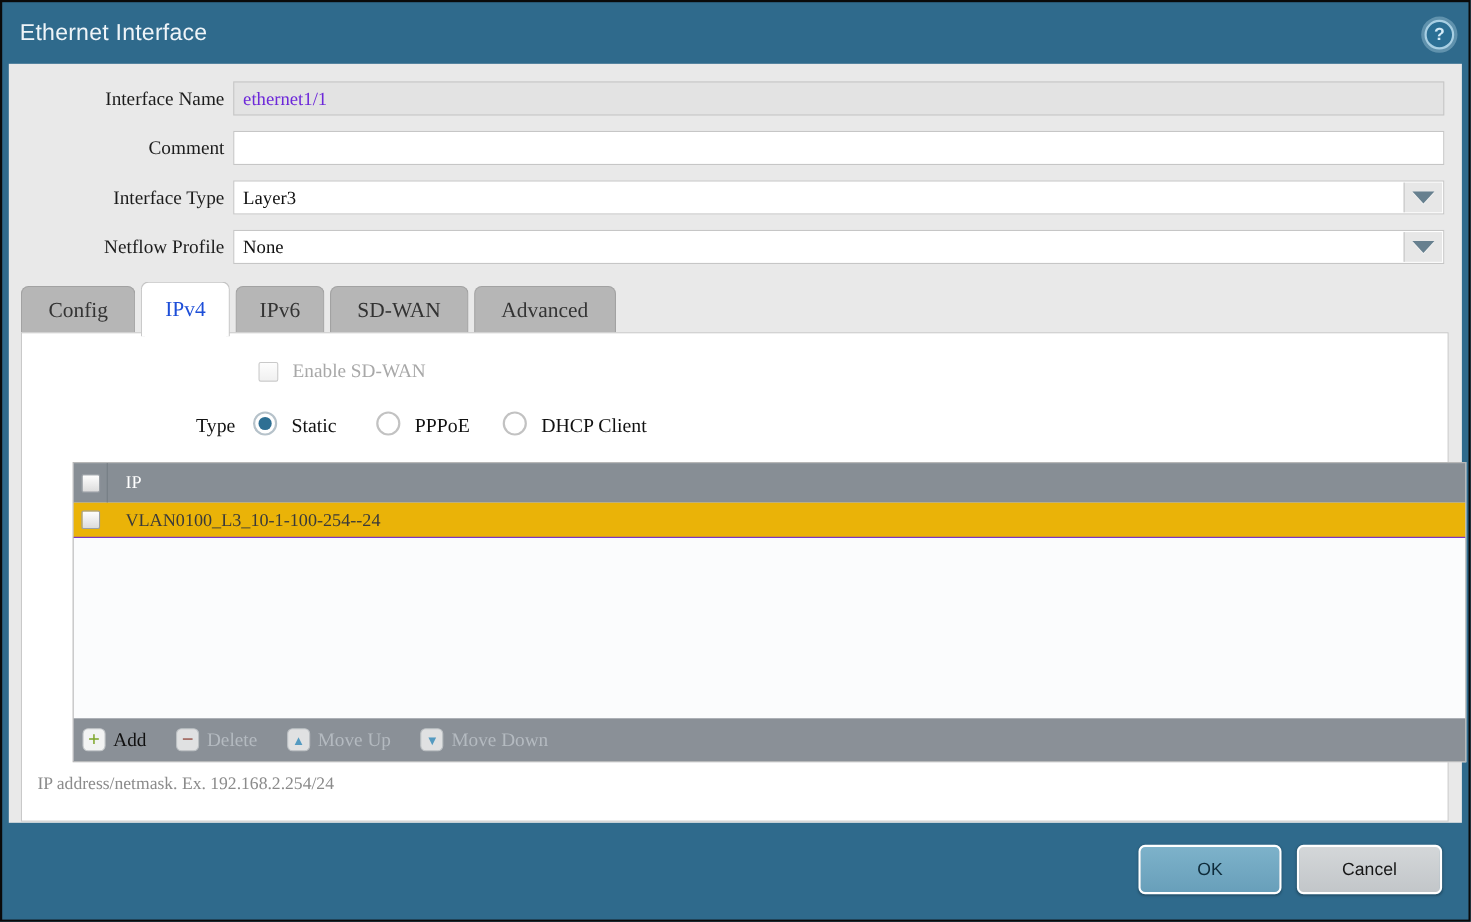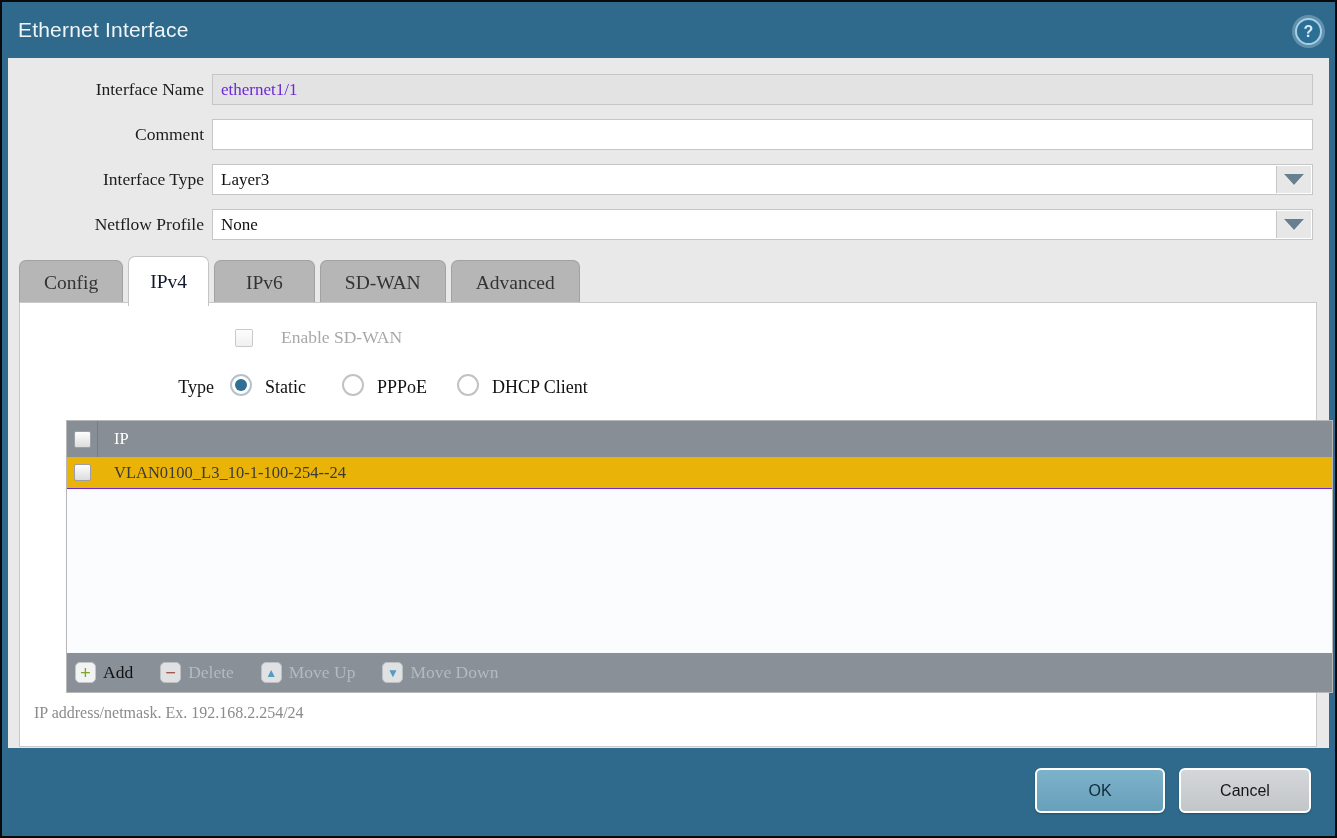--- a/index.html
+++ b/index.html
@@ -34,27 +34,27 @@
   .tri { width:0; height:0; border-left:10px solid transparent;
     border-right:10px solid transparent; border-top:11px solid #67808f;
     filter:drop-shadow(0 1px 0 rgba(255,255,255,.6)); }
   
   .tabs { position:absolute; left:11px; top:196px; height:50px;
     display:flex; align-items:flex-end; gap:5px; }
   .tab { height:44px; background:#b6b6b6; border:1px solid #a2a2a2; border-bottom:none;
     border-radius:7px 7px 0 0; display:flex; align-items:center; justify-content:center;
     font-size:19.5px; color:#333; padding:0 24px; cursor:pointer; }
   .tab.active { background:#fff; height:50px; border-color:#c4c4c4;
-    z-index:3; margin-bottom:-2px; padding-bottom:2px; color:#0f172a; }
+    z-index:3; margin-bottom:-2px; padding-bottom:2px; color:#1d4ed8; }
   
   .panel { position:absolute; left:11px; right:12px; top:244px; height:445px;
     background:#fff; border:1px solid #c9c9c9; z-index:2; }
   .cbx { width:18px; height:18px; border:1px solid #c9c9c9; border-radius:2px;
     background:linear-gradient(#fdfdfd,#f0f0f0); }
-  .sdwan-row { position:absolute; left:215px; top:24px; display:flex; align-items:center; gap:28px;justify-content:center; }
+  .sdwan-row { position:absolute; left:215px; top:24px; display:flex; align-items:center; gap:13px;justify-content:center; }
   .sdwan-row .lbl { color:#a8a8a8; font-size:17.5px; }
   .type-label { position:absolute; left:110px; top:74px; width:84px; text-align:right;
     font-size:18px; color:#141414; }
   .radio { position:absolute; top:71px; width:22px; height:22px; border-radius:50%;
     border:2px solid #c2c2c2; background:#fff; cursor:pointer;
     display:flex; align-items:center; justify-content:center; }
   .radio .dot { width:12px; height:12px; border-radius:50%; background:transparent; }
   .radio.selected { border-color:#b6c2ca; }
   .radio.selected .dot { background:#2e6f93; }
   .rlbl { position:absolute; top:74px; font-size:18px; color:#111; cursor:pointer; }
@@ -138,21 +138,21 @@
       </div>
     </div>
 
     <div class="tabs">
       <div class="tab">
           <span>Config</span>
         </div>
       <div class="tab active" style="padding:0 21px">
           <span>IPv4</span>
         </div>
-      <div class="tab" style="padding:0 31px">
+      <div class="tab" style="padding:0 21px">
           <span>IPv6</span>
         </div>
       <div class="tab">
           <span>SD-WAN</span>
         </div>
       <div class="tab">
           <span>Advanced</span>
         </div>
     </div>
 

